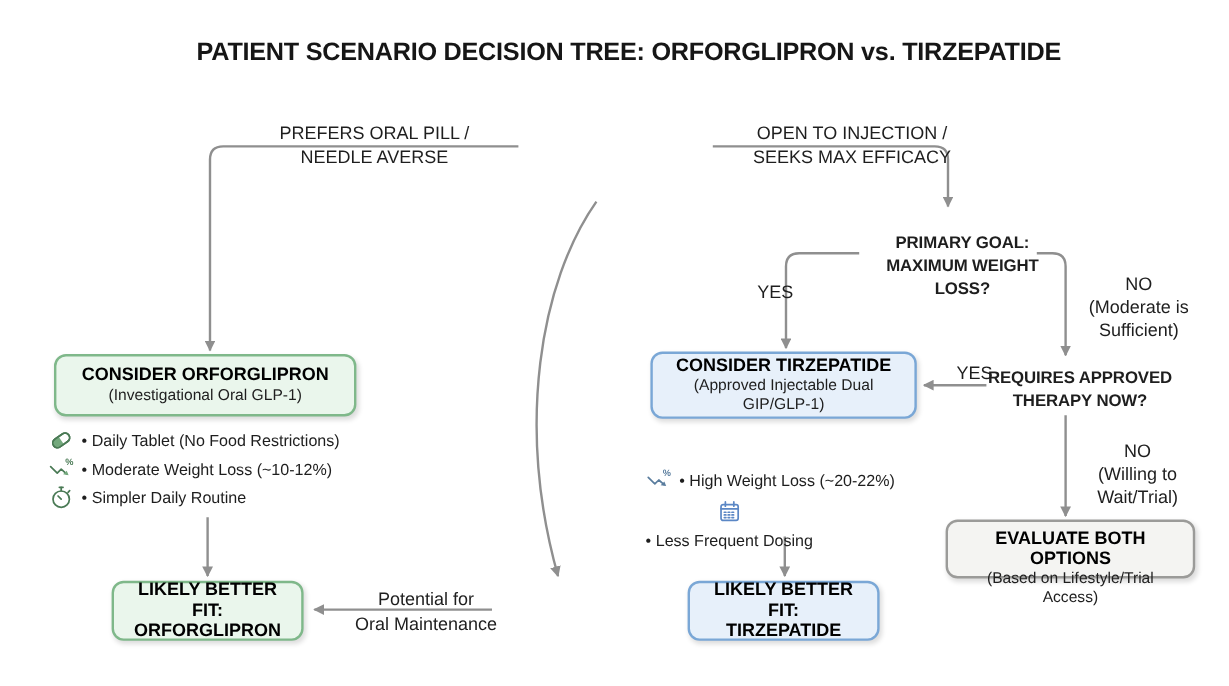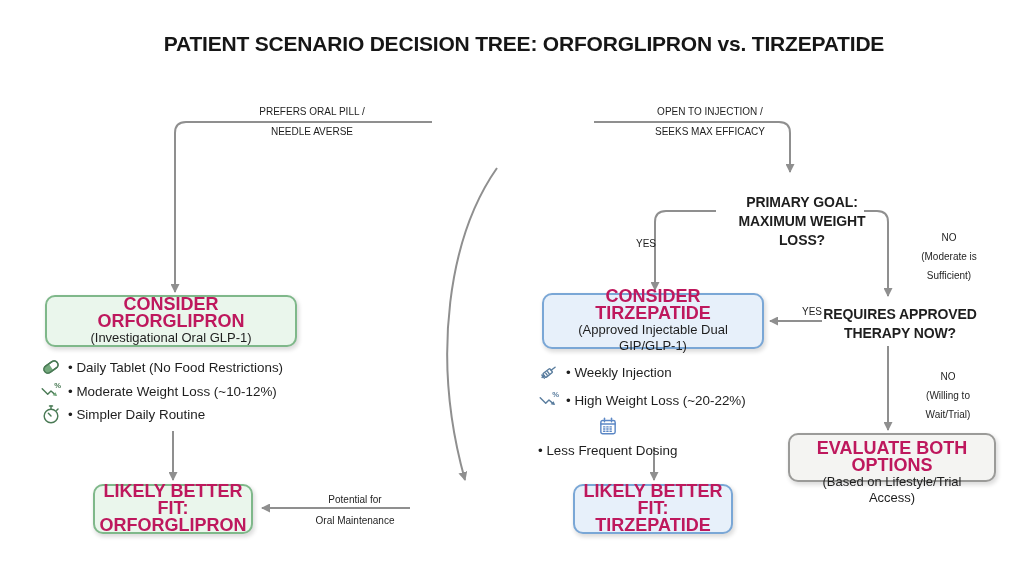--- a/index.html
+++ b/index.html
@@ -6,28 +6,28 @@
   #canvas{
     position:relative;width:1024px;height:572px;overflow:hidden;background:#ffffff;
     font-family:"Liberation Sans",sans-serif;color:var(--text,#1e1e1e);
   }
   .abs{position:absolute;}
   .center{text-align:center;padding-left:12px;}
   #title{
     left:0;top:32px;width:1024px;font-size:21px;font-weight:700;
     letter-spacing:-0.2px;color:#161616;
   }
-  .label{font-size:10px;line-height:19px;white-space:pre-line;}
+  .label{font-size:15px;line-height:19px;white-space:pre-line;}
   .label-bold{font-size:14px;font-weight:700;line-height:19px;white-space:pre-line;letter-spacing:-0.1px;}
   .node-box{
     border-radius:10px;box-sizing:border-box;padding:5px 8px 6px 8px;
     box-shadow:1.5px 2.5px 4px rgba(0,0,0,0.14);
     display:flex;flex-direction:column;justify-content:center;align-items:center;
   }
-  .node-box .bt{font-size:18px;font-weight:700;line-height:17px;white-space:pre-line;text-align:center;color:#be185d;}
+  .node-box .bt{font-size:15px;font-weight:700;line-height:17px;white-space:pre-line;text-align:center;color:#000000;}
   .node-box .bs{font-size:13px;line-height:16px;white-space:pre-line;text-align:center;color:#1e1e1e;}
   .green-box{background:var(--green-fill,#eaf6ec);border:2px solid var(--green-border,#7fb88a);}
   .blue-box{background:var(--blue-fill,#e7f0fa);border:2px solid var(--blue-border,#7aa7d6);}
   .grey-box{background:var(--grey-fill,#f4f4f2);border:2px solid var(--grey-border,#9b9b99);}
   .feature-row{display:flex;align-items:center;gap:6px;height:24px;text-align:right;}
   .feature-row .ftext{font-size:13.4px;white-space:nowrap;color:#1e1e1e;}
   .ficon{width:22px;height:22px;display:inline-flex;align-items:center;justify-content:center;flex:0 0 22px;}
   
   #connectors{position:absolute;left:0;top:0;width:1024px;height:572px;}
   #connectors path.ln{fill:none;stroke:var(--line,#8f8f8f);stroke-width:2;}
@@ -130,35 +130,20 @@
         <circle class="g-stroke" cx="10" cy="11.8" r="6.2"></circle>
         <line class="g-stroke" x1="10" y1="11.8" x2="7.6" y2="9.4"></line>
         <line class="g-stroke" x1="8.6" y1="2.8" x2="11.4" y2="2.8"></line>
         <line class="g-stroke" x1="10" y1="2.8" x2="10" y2="5.4"></line>
         <line class="g-stroke" x1="15.2" y1="6.6" x2="16.4" y2="5.4"></line>
       </svg>
     </span>
     <span class="ftext">• Simpler Daily Routine</span>
   </div>
 
-  <div class="abs feature-row" style="left:538px;top:360px;">
-    <span class="ficon">
-      <svg width="22" height="22" viewBox="0 0 20 20">
-        <g transform="rotate(-38 10 10)">
-          <rect class="b-stroke" x="4.5" y="7.8" width="8" height="4.4" rx="0.8"></rect>
-          <line class="b-stroke" x1="12.5" y1="10" x2="17" y2="10"></line>
-          <line class="b-stroke" x1="2" y1="10" x2="4.5" y2="10"></line>
-          <line class="b-stroke" x1="3.2" y1="8.2" x2="3.2" y2="11.8"></line>
-          <line class="b-stroke" x1="7" y1="9" x2="7" y2="11.2"></line>
-          <line class="b-stroke" x1="9.2" y1="9" x2="9.2" y2="11.2"></line>
-        </g>
-      </svg>
-    </span>
-    <span class="ftext">• Weekly Injection</span>
-  </div>
   <div class="abs feature-row" style="left:538px;top:388px;">
     <span class="ficon">
       <svg width="22" height="22" viewBox="0 0 20 20">
         <path class="b-stroke" d="M2 8 L7 13 L10 10 L14 13.5"></path>
         <path class="b-fill" d="M15.6 14.6 L11.4 13.9 L14.2 11.2 Z" stroke="none"></path>
         <text class="pct" x="13" y="7" fill="#5a7d9e">%</text>
       </svg>
     </span>
     <span class="ftext">• High Weight Loss (~20-22%)</span>
   </div>

